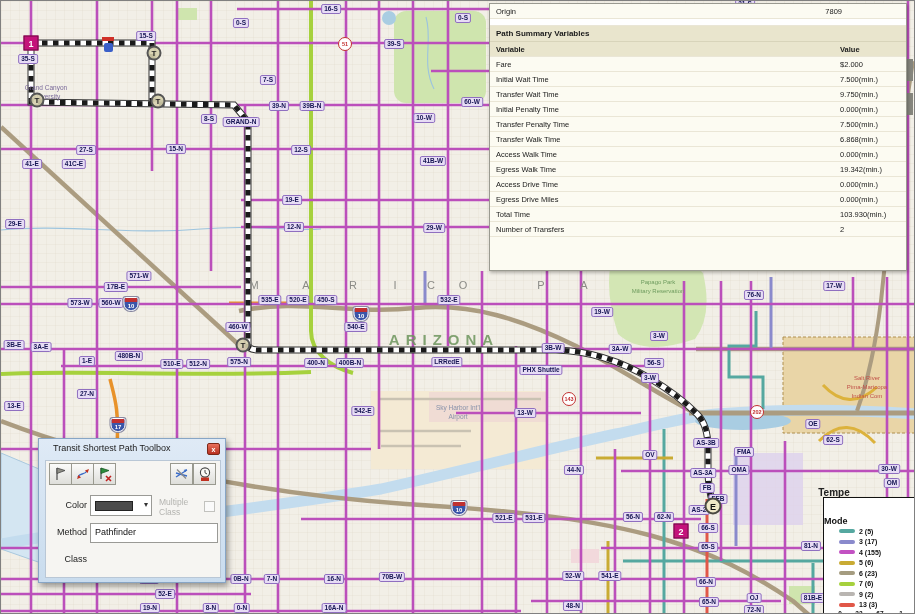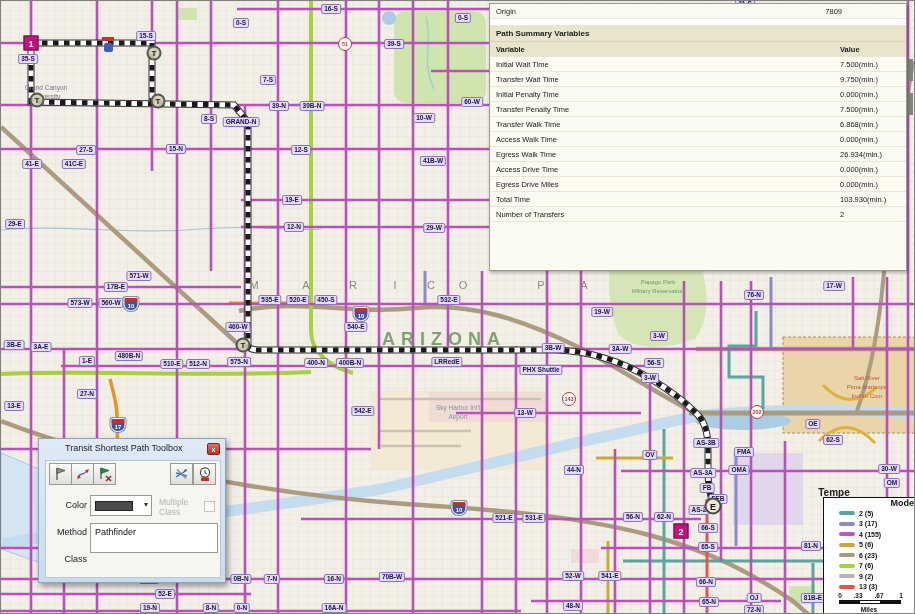--- a/index.html
+++ b/index.html
@@ -7,21 +7,21 @@
   #stage{position:relative;width:915px;height:614px;overflow:hidden;background:#f2efe7;border:1px solid #808080;margin:0 auto;}
   #mapsvg{position:absolute;left:0;top:0;z-index:0;}
   .layer{position:absolute;left:0;top:0;width:915px;height:614px;z-index:1;pointer-events:none;}
 
   
   .maplabel{position:absolute;transform:translate(-50%,-50%);background:#e7dcf5;border:1px solid #8f6fc0;
     border-radius:2px;padding:0 2px;height:10px;line-height:8px;font-size:6.5px;font-weight:bold;color:#141452;white-space:nowrap;}
 
   
   .mtext{position:absolute;transform:translate(-50%,-50%);white-space:nowrap;}
-  .mtext.arizona{font-size:18px;font-weight:bold;letter-spacing:6px;color:rgba(108,148,92,.85);}
+  .mtext.arizona{font-size:15px;font-weight:bold;letter-spacing:6px;color:rgba(108,148,92,.85);}
   .mtext.county{font-size:11px;color:#8a8a85;}
   .mtext.small-purple{font-size:6.5px;color:#7a6a9a;}
   .mtext.airport{font-size:6.5px;color:#8892aa;}
   .mtext.park-text{font-size:6px;color:#6f9c5f;}
   .mtext.res-text{font-size:6px;color:#c05048;}
   .mtext.city{font-size:10px;font-weight:bold;color:#222;}
 
   
   .shield{position:absolute;transform:translate(-50%,-50%);display:flex;flex-direction:column;align-items:center;}
   .shield.i{width:15px;height:14px;background:#3a55a8;border-radius:2px 2px 7px 7px;border:1px solid #fff;box-shadow:0 0 0 1px #8888a0;overflow:hidden;}
@@ -56,38 +56,38 @@
   .prow{position:relative;height:15px;line-height:15px;border-bottom:1px solid #eae6d6;padding-left:6px;white-space:nowrap;}
   .prow .pval{position:absolute;left:350px;}
   .prow .pnum{position:absolute;right:64px;}
   .pgap{height:7px;background:#fff;border-bottom:1px solid #eae6d6;}
   .psec{height:16px;line-height:16px;background:#e9e5cd;font-weight:bold;font-size:8px;padding-left:6px;border-bottom:1px solid #d8d4ba;}
   .phead{background:#e9e5cd;font-weight:bold;}
 
   
   #toolbox{position:absolute;left:37px;top:437px;width:188px;height:145px;z-index:5;
     background:linear-gradient(#dfeaf6,#c9dcee);border:1px solid #87a5c5;box-shadow:2px 3px 6px rgba(0,0,0,.4);}
-  #tb-title{position:absolute;left:0;top:0;right:0;height:19px;line-height:19px;padding-left:26px;font-size:9px;color:#1a1a1a;}
+  #tb-title{position:absolute;left:0;top:0;right:0;height:19px;line-height:19px;padding-left:14px;font-size:9px;color:#1a1a1a;}
   #tb-close{position:absolute;right:5px;top:4px;width:13px;height:12px;background:linear-gradient(#e8705c,#b83020);
     border:1px solid #7c2818;border-radius:2px;color:#fff;font-size:7px;font-weight:bold;text-align:center;line-height:11px;cursor:pointer;}
   #tb-inner{position:absolute;left:6px;top:21px;width:176px;height:118px;background:#f6f5f2;border:1px solid #b9c7d6;}
   .tb-btn{position:absolute;width:23px;height:22px;background:linear-gradient(#fbfbfa,#dededa);border:1px solid #99998f;
     display:flex;align-items:center;justify-content:center;cursor:pointer;}
   .tb-label{position:absolute;font-size:9px;color:#222;text-align:right;width:40px;}
-  .tb-field{position:absolute;height:30px;background:#fff;border:1px solid #9a9a96;font-size:9px;color:#111;
+  .tb-field{position:absolute;height:20px;background:#fff;border:1px solid #9a9a96;font-size:9px;color:#111;
     line-height:16px;padding-left:4px;}
   #tb-color{position:absolute;left:51px;top:56px;width:62px;height:21px;background:#fff;border:1px solid #9a9a96;cursor:pointer;}
   #tb-color .swatch{position:absolute;left:4px;top:5px;width:38px;height:10px;background:#4c4c4c;border:1px solid #222;}
   #tb-color .caret{position:absolute;right:3px;top:4px;font-size:8px;color:#333;}
   #tb-mn{position:absolute;left:120px;top:58px;width:40px;font-size:8.5px;color:#b4b4b0;line-height:10px;}
   #tb-check{position:absolute;left:165px;top:62px;width:11px;height:11px;background:#fafafa;border:1px solid #c2c2be;}
 
   
   #legend{position:absolute;left:822px;top:496px;width:92px;height:117px;background:#fff;border:1.5px solid #111;z-index:6;}
-  #legend .ltitle{text-align:right;font-size:9px;font-weight:bold;margin-top:0;color:#111;}
+  #legend .ltitle{text-align:left;font-size:9px;font-weight:bold;margin-top:18px;color:#111;}
   .leg-item{display:flex;align-items:center;height:10.5px;padding-left:15px;}
   .leg-swatch{width:16px;height:4px;border-radius:2px;margin-right:4px;flex:none;}
   .leg-item span:last-child{font-size:7px;font-weight:bold;color:#111;}
   #scale{position:relative;height:22px;}
   #scale .tick{position:absolute;top:0;font-size:6.5px;font-weight:bold;color:#111;transform:translateX(-50%);}
   #sbar{position:absolute;left:15px;top:8px;width:62px;height:4px;border:1px solid #111;display:flex;}
   #sbar div{flex:1;}
   #sbar .b{background:#111;} #sbar .w{background:#fff;}
   #scale .unit{position:absolute;left:0;right:0;top:14px;text-align:center;font-size:6.5px;font-weight:bold;color:#111;}
 </style>
@@ -392,20 +392,24 @@
       <span class="pnum">7809</span>
     </div>
     <div class="pgap"></div>
     <div class="psec">Path Summary Variables</div>
     <div class="prow phead">
       <span>Variable</span>
       <span class="pval">Value</span>
     </div>
     <div>
 
+        <div class="prow">
+          <span>Fare</span>
+          <span class="pval">$2.000</span>
+        </div>
 
 
         <div class="prow">
           <span>Initial Wait Time</span>
           <span class="pval">7.500(min.)</span>
         </div>
 
         <div class="prow">
           <span>Transfer Wait Time</span>
           <span class="pval">9.750(min.)</span>
@@ -426,21 +430,21 @@
           <span class="pval">6.868(min.)</span>
         </div>
 
         <div class="prow">
           <span>Access Walk Time</span>
           <span class="pval">0.000(min.)</span>
         </div>
 
         <div class="prow">
           <span>Egress Walk Time</span>
-          <span class="pval">26.934(min.)</span>
+          <span class="pval">19.342(min.)</span>
         </div>
 
         <div class="prow">
           <span>Access Drive Time</span>
           <span class="pval">0.000(min.)</span>
         </div>
 
         <div class="prow">
           <span>Egress Drive Miles</span>
           <span class="pval">0.000(min.)</span>

